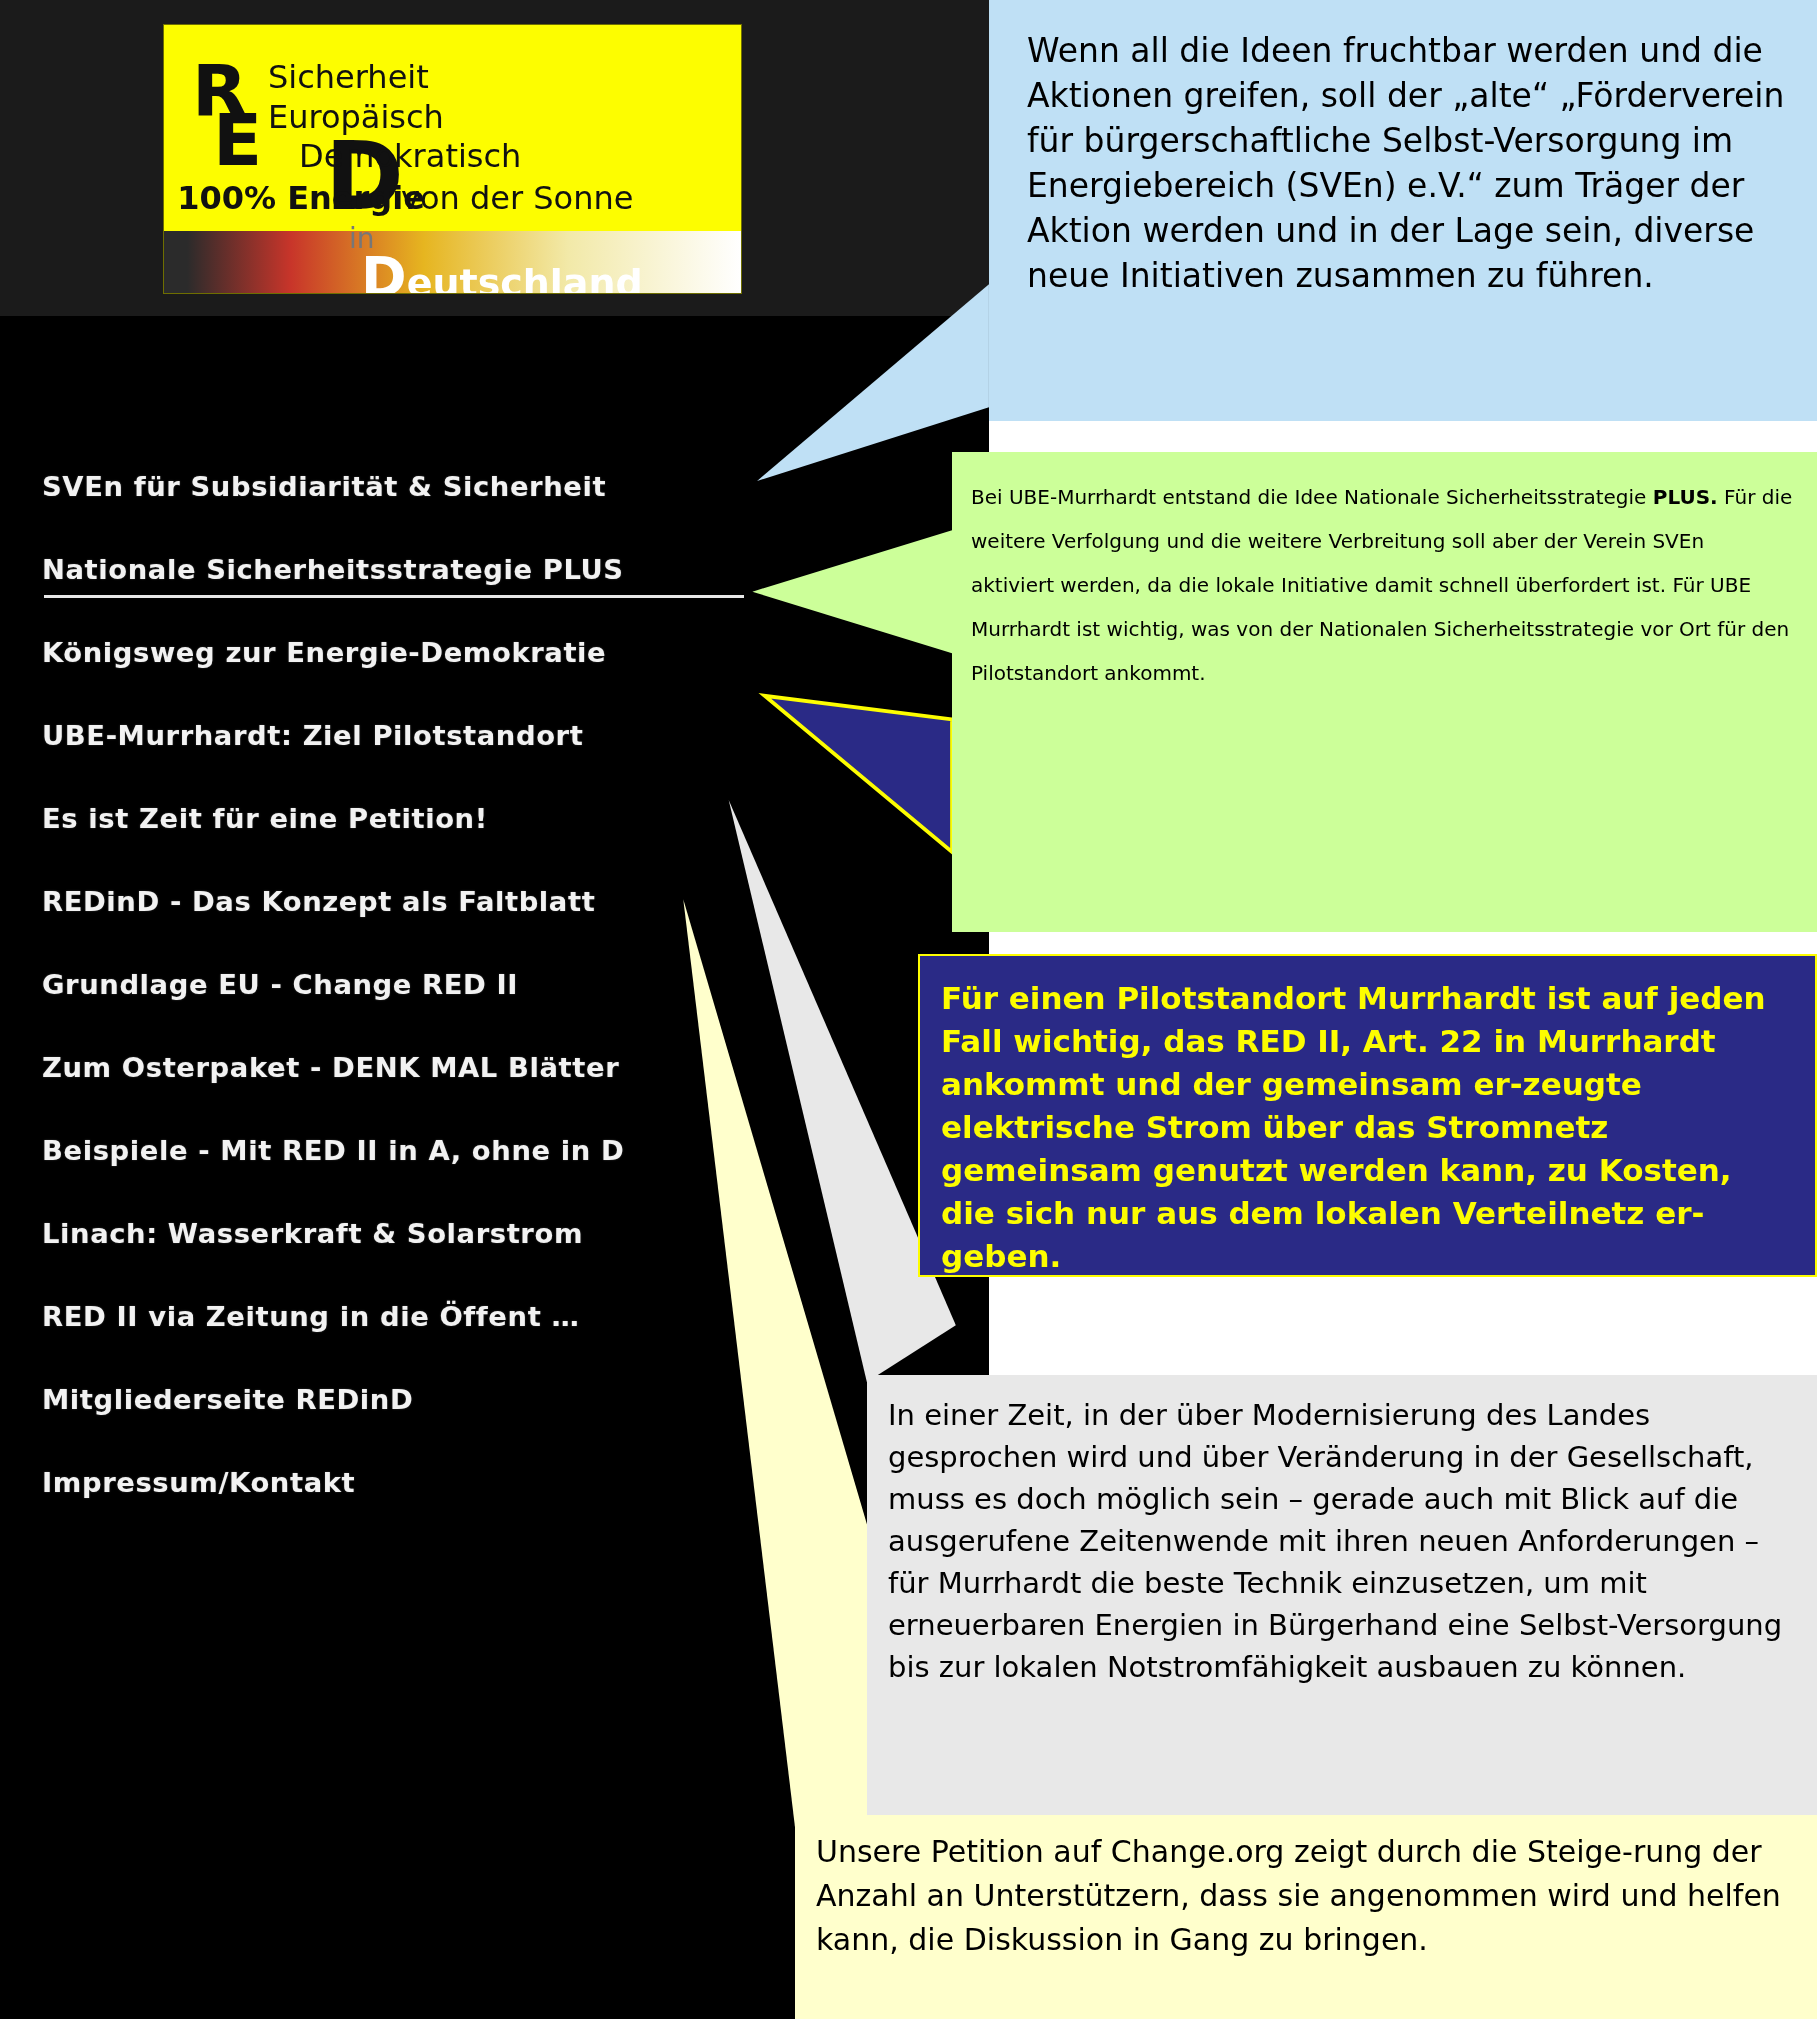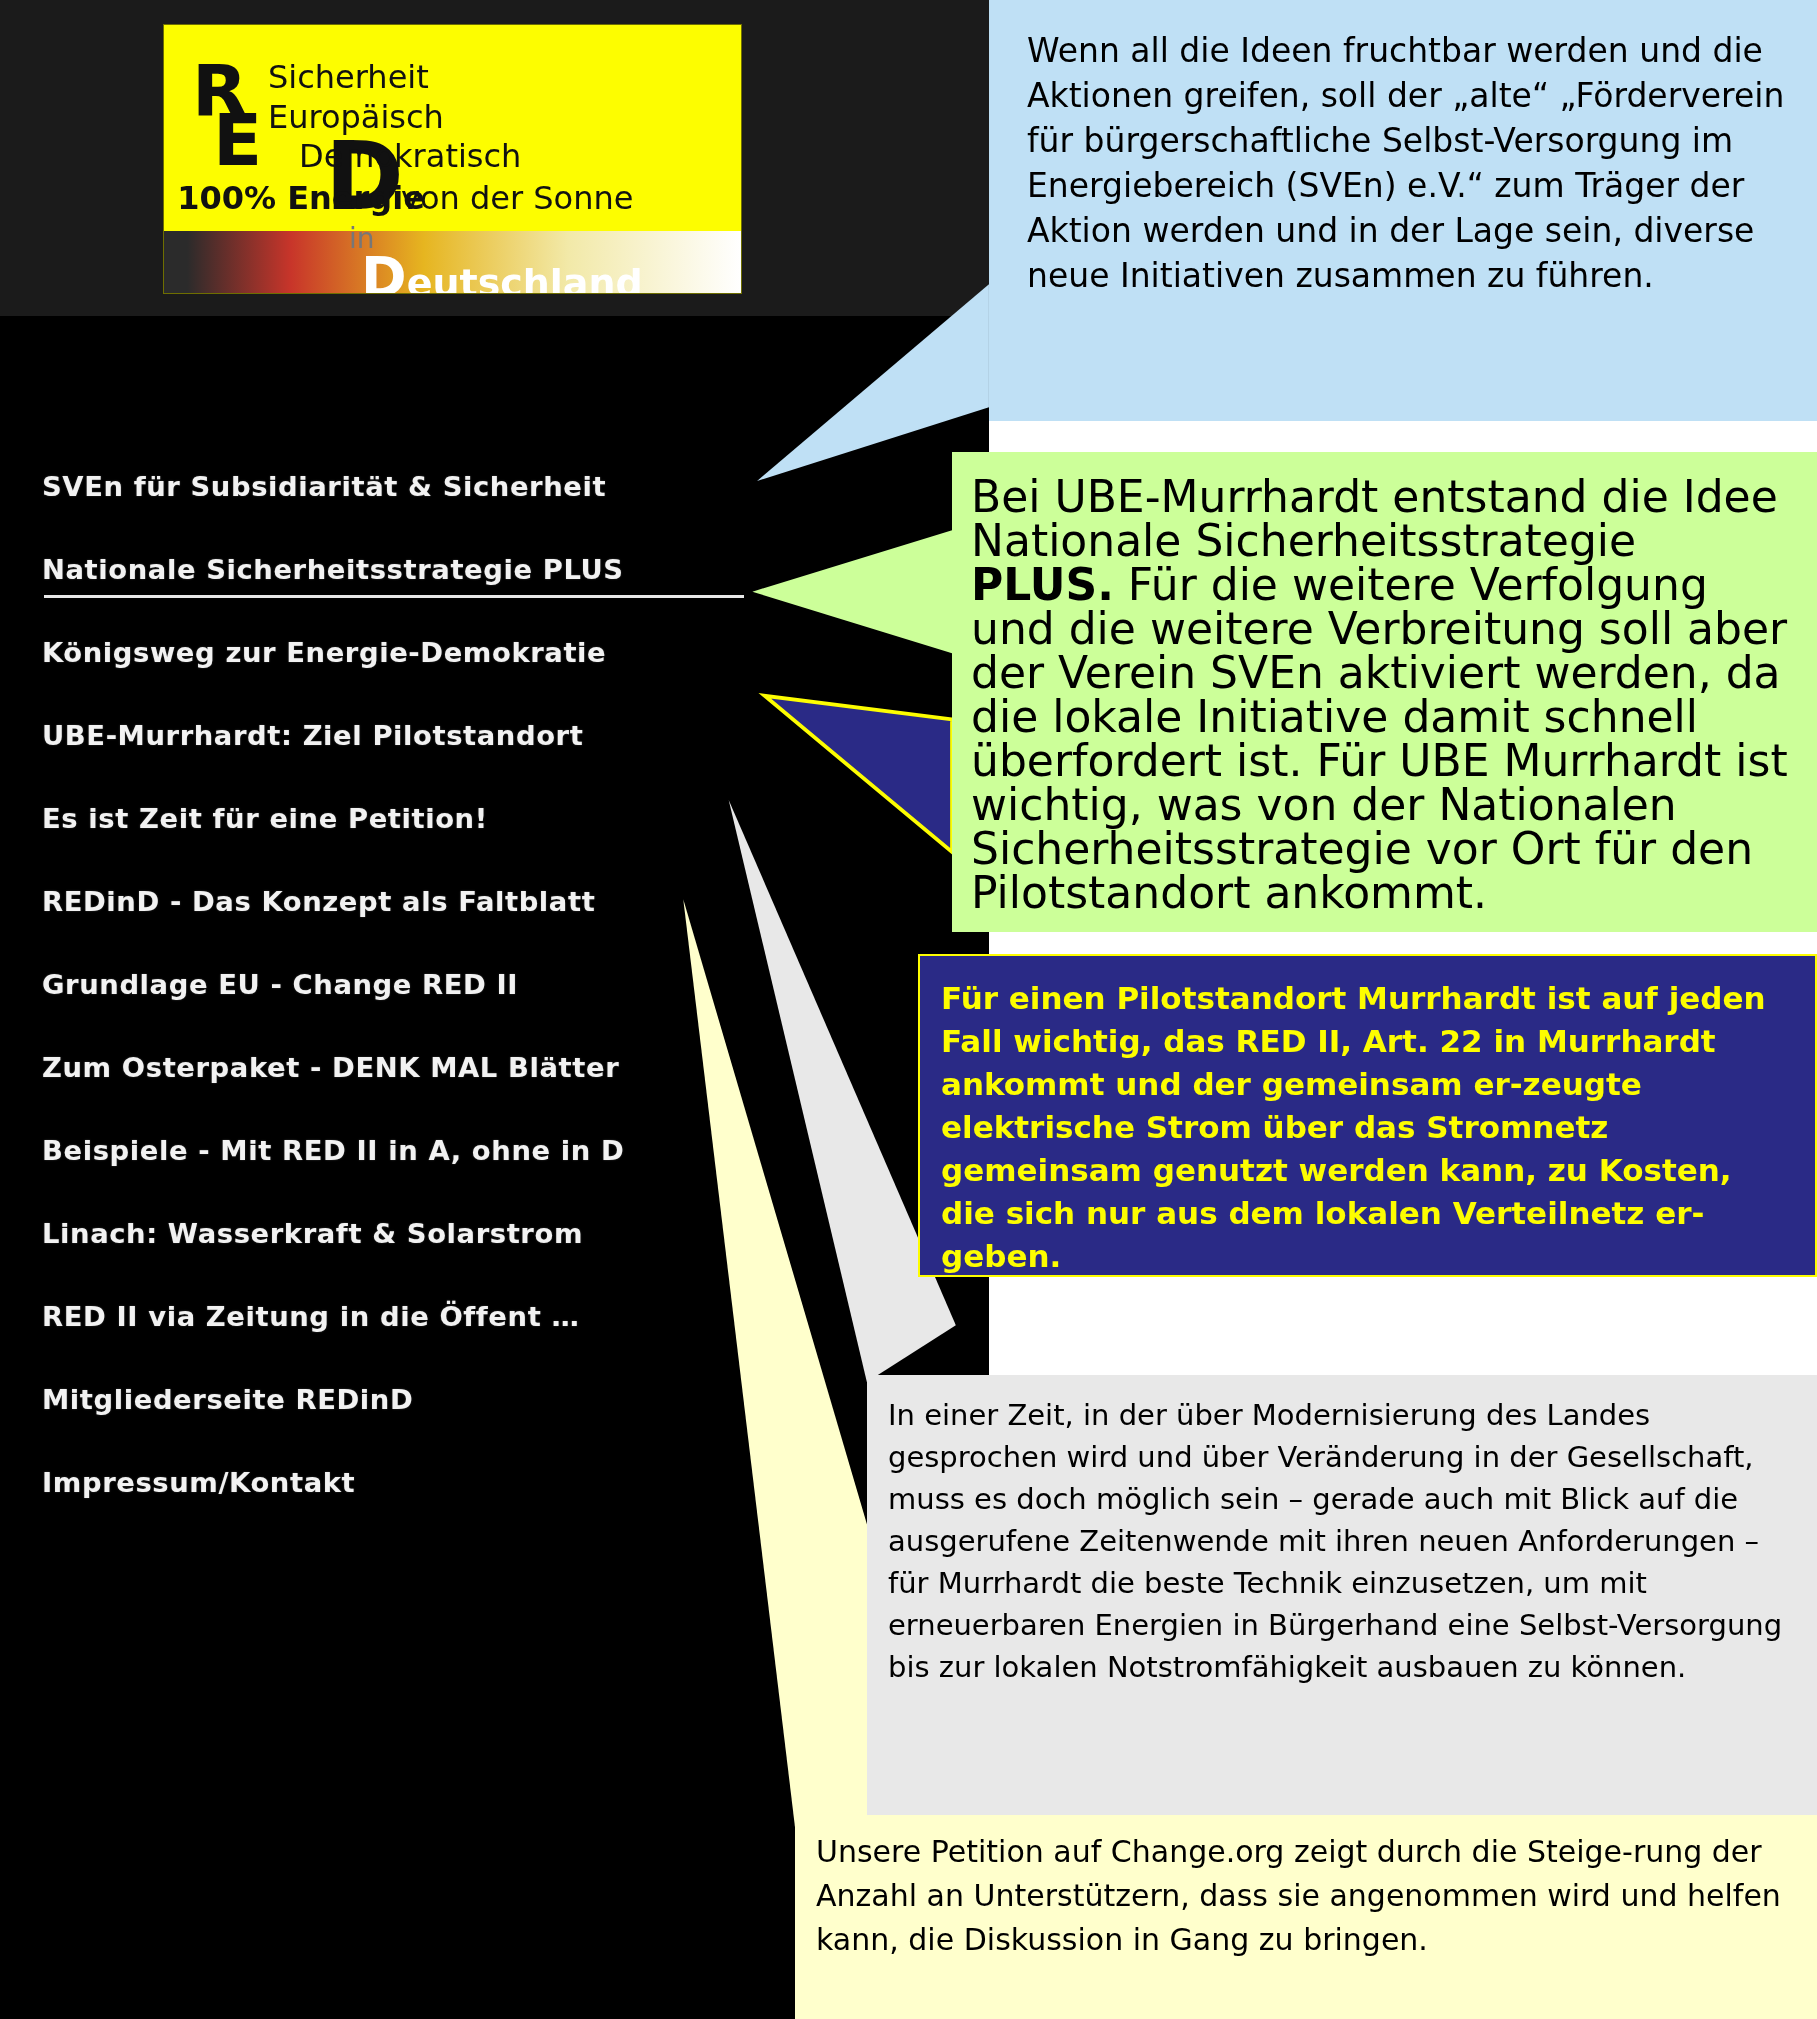--- a/index.html
+++ b/index.html
@@ -158,21 +158,21 @@
     line-height: 45px;
     color: #000000;
   }
   #box-green {
     left: 952px;
     top: 452px;
     width: 865px;
     height: 480px;
     background: #ccff99;
     padding: 23px 24.6px 9.5px 19px;
-    font-size: 44px;
+    font-size: 20px;
     line-height: 44px;
     color: #000000;
   }
   #box-navy {
     left: 918px;
     top: 954px;
     width: 899px;
     height: 323px;
     background: #2a2a86;
     border: 2.8px solid #fdfd00;

